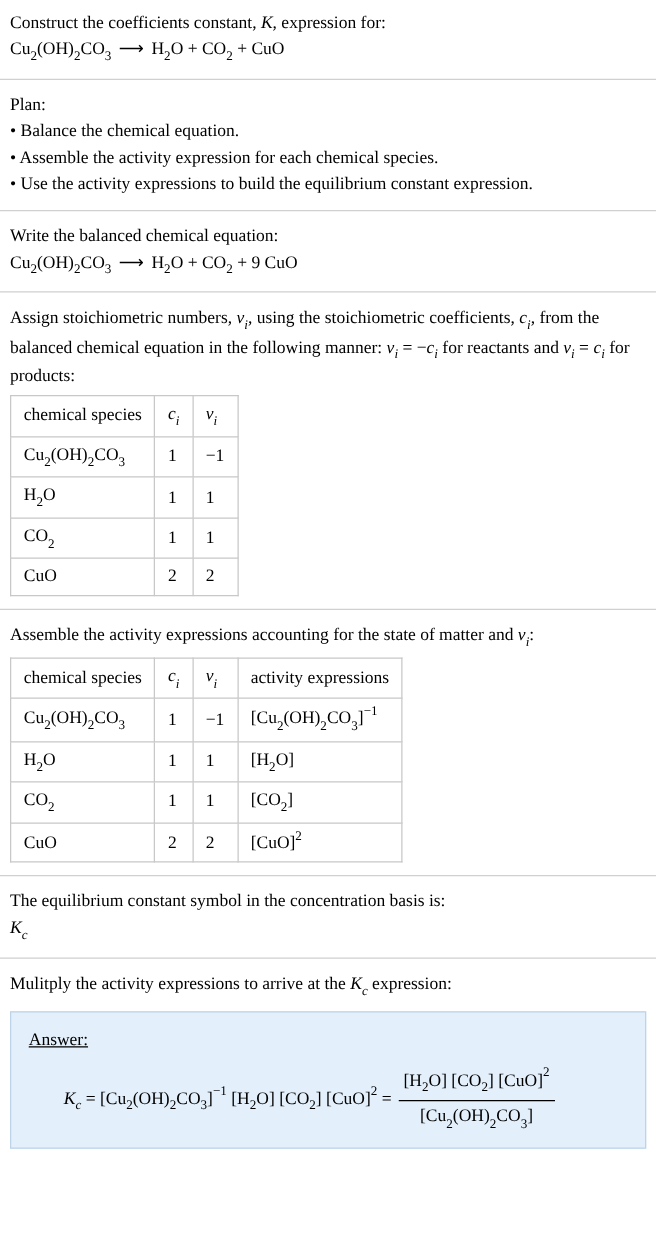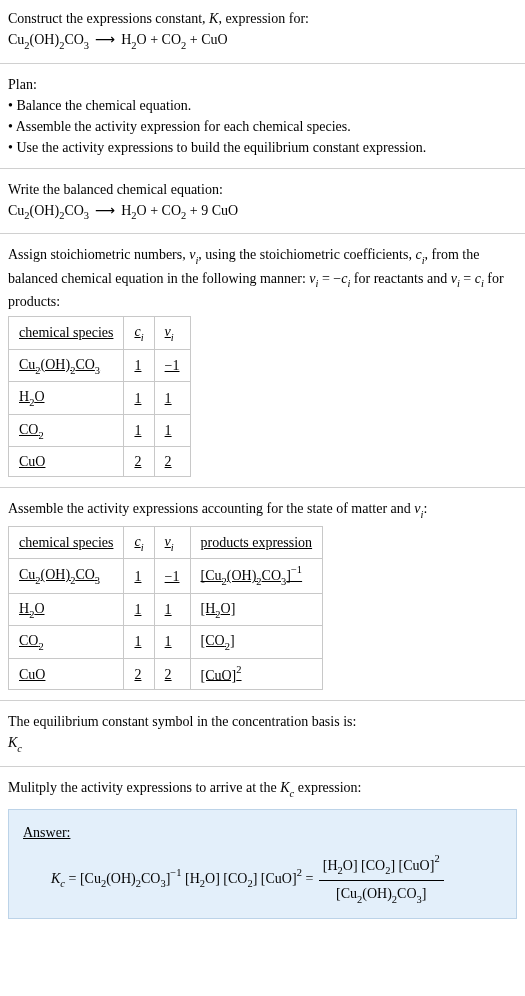--- a/index.html
+++ b/index.html
@@ -44,21 +44,20 @@
     table.data {
       border-collapse: collapse;
       margin-top: 4px;
     }
     table.data td, table.data th {
       border: 1px solid #c8c8c8;
       padding: 4px 10px;
       text-align: left;
       font-weight: normal;
       background: #fff;
-      text-decoration: underline;
     }
     table.data th {
       background: #fff;
     }
     td.num, th.num {
       text-align: right;
     }
     .answer-box {
       background: #e3effa;
       border: 1px solid #bcd3e8;
@@ -89,21 +88,21 @@
     }
     .answer-eq {
       padding-left: 28px;
     }
   </style>
 </head>
 <body>
 
 <div class="section">
   <div>
-    <span>Construct the expressions constant, </span><span class="italic">K</span><span>, expression for:</span>
+    <span>Construct the coefficients constant, </span><span class="italic">K</span><span>, expression for:</span>
   </div>
   <div class="eqline">
     <span>Cu</span><span class="sub">2</span><span>(OH)</span><span class="sub">2</span><span>CO</span><span class="sub">3</span><span class="arrow">⟶</span><span>H</span><span class="sub">2</span><span>O + CO</span><span class="sub">2</span><span> + CuO</span>
   </div>
 </div>
 
 <hr class="divider">
 
 <div class="section">
   <div>Plan:</div>
@@ -164,21 +163,21 @@
 <div class="section">
   <div>
     <span>Assemble the activity expressions accounting for the state of matter and </span><span class="italic">ν</span><span class="sub italic">i</span><span>:</span>
   </div>
   <table class="data">
     <tbody>
         <tr>
       <th>chemical species</th>
       <th class="num"><span class="italic">c</span><span class="sub italic">i</span></th>
       <th class="num"><span class="italic">ν</span><span class="sub italic">i</span></th>
-      <th>products expression</th>
+      <th>activity expressions</th>
     </tr>
     <tr>
       <td>Cu<span class="sub">2</span>(OH)<span class="sub">2</span>CO<span class="sub">3</span></td>
       <td class="num">1</td>
       <td class="num">−1</td>
       <td>[Cu<span class="sub">2</span>(OH)<span class="sub">2</span>CO<span class="sub">3</span>]<span class="sup">−1</span></td>
     </tr>
     <tr>
       <td>H<span class="sub">2</span>O</td>
       <td class="num">1</td>

